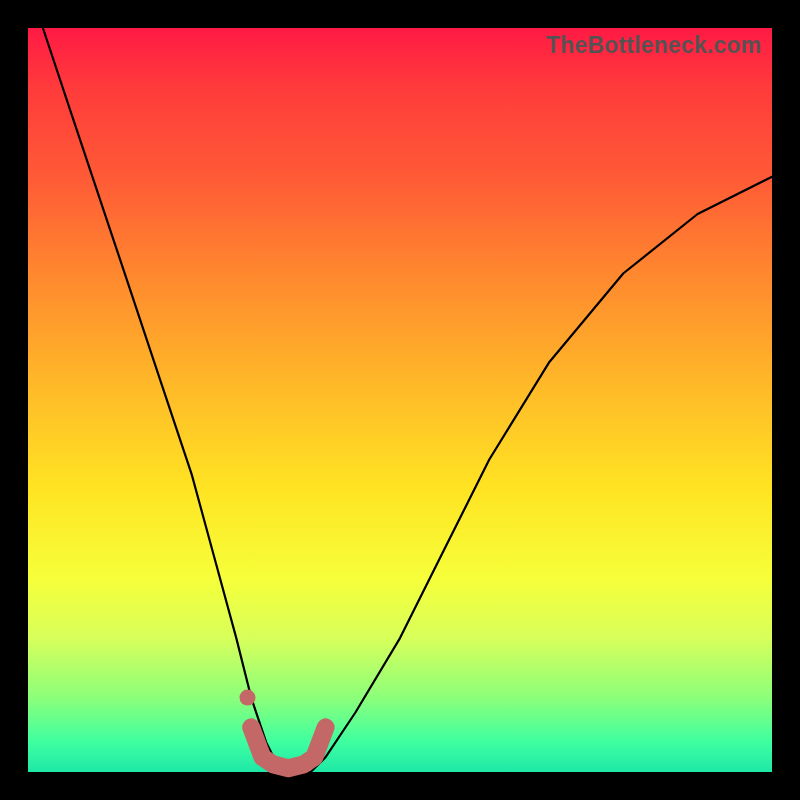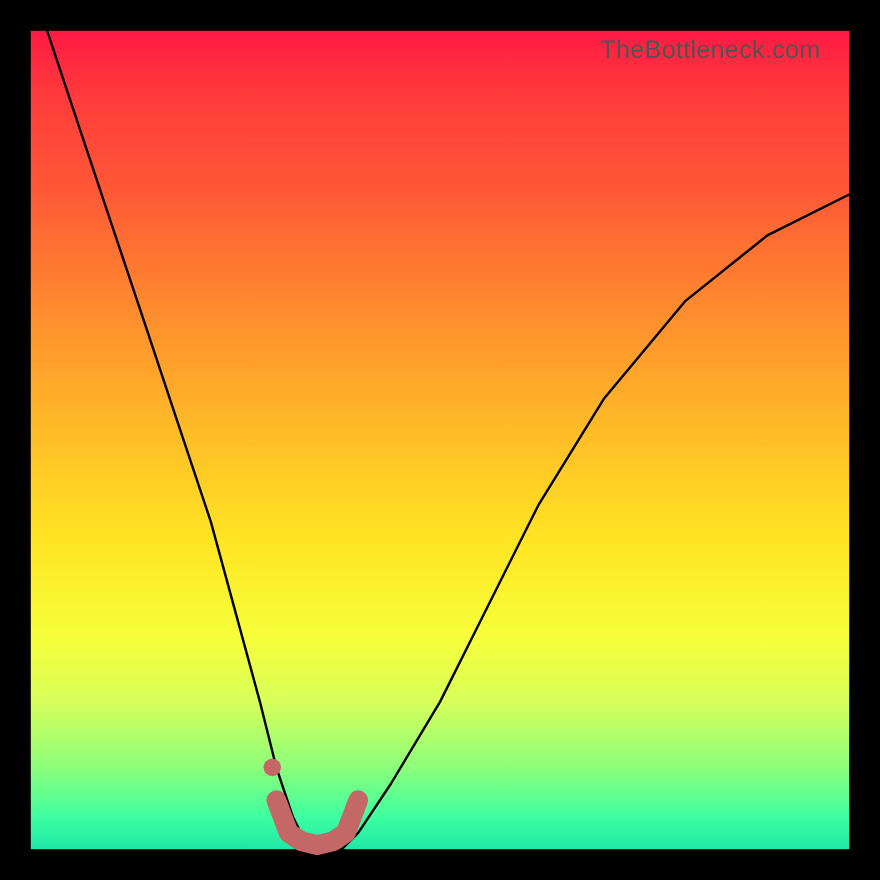--- a/index.html
+++ b/index.html
@@ -33,23 +33,23 @@
       #f6ff3a 74%,
       #d7ff5a 82%,
       #8cff7a 90%,
       #3effa0 96%,
       #1ee8a8 100%
     );
   }
   .watermark {
     position: absolute;
     top: 4px;
-    right: 26px;
+    right: 10px;
     font-size: 23px;
-    font-weight: 400;
+    font-weight: 700;
     color: #535353;
     letter-spacing: 0.2px;
     pointer-events: none;
   }
   svg.curves {
     position: absolute;
     inset: 0;
     width: 744px;
     height: 744px;
     overflow: visible;

